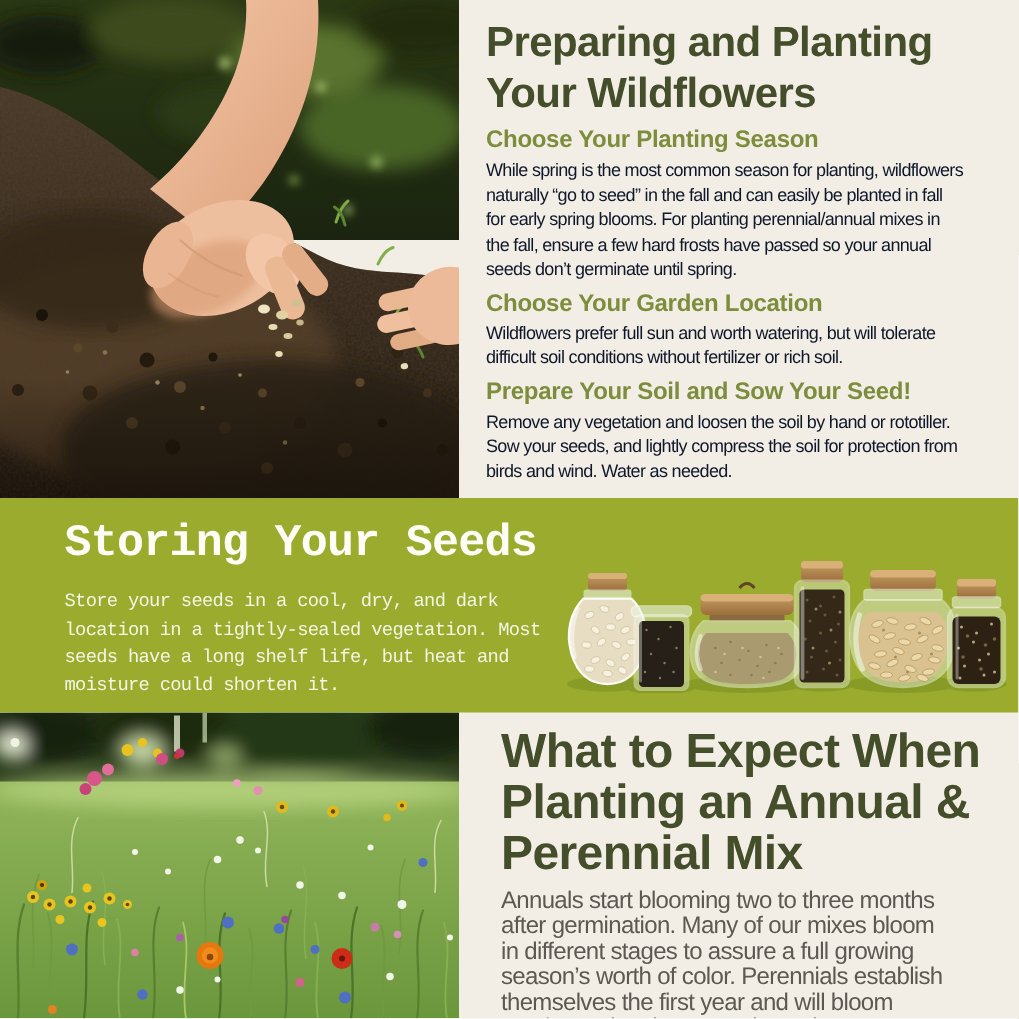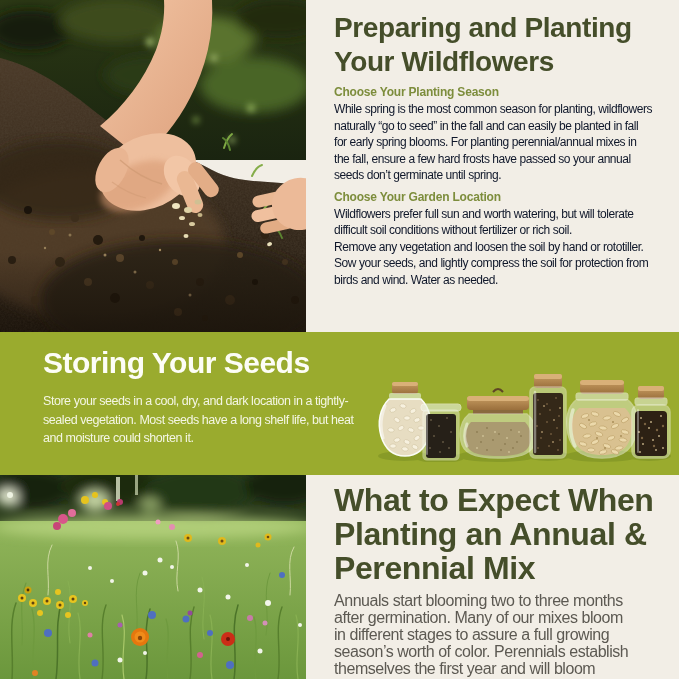--- a/index.html
+++ b/index.html
@@ -6,32 +6,32 @@
   #page{position:relative;width:679px;height:679px;overflow:hidden;
         font-family:"Liberation Sans",sans-serif;background:#f2eee6;}
 
   
   .photo{position:absolute;overflow:hidden;}
   #planting-photo{left:0;top:0;width:306px;height:332px;}
   #meadow-photo{left:0;top:475px;width:306px;height:204px;}
   .photo svg{display:block;width:100%;height:100%;}
 
   
-  #planting-panel{position:absolute;left:306px;top:0;width:373px;height:332px;
+  #planting-panel{position:absolute;left:296px;top:0;width:373px;height:332px;
                   padding:11px 10px 0 28px;box-sizing:border-box;overflow:hidden;}
   h1.big{margin:0;width:334px;font-size:28px;line-height:34px;font-weight:bold;
          letter-spacing:-0.4px;color:#454e2a;}
-  .sub-h{margin:6px 0 2px 0;font-size:12px;font-weight:bold;letter-spacing:-0.2px;
+  .sub-h{margin:6px 0 2px 0;font-size:16px;font-weight:bold;letter-spacing:-0.2px;
          color:#7d8d3c;}
   .sub-b{margin:0;font-size:12px;line-height:16.5px;letter-spacing:-0.45px;color:#0f172a;}
   .w1{width:318px;} .w2{width:334px;}
 
   
   #storing-band{position:absolute;left:0;top:332px;width:679px;height:143px;
-                background:#9aab2e;overflow:hidden;}
+                background:#9aab2e;overflow:hidden;font-family:Liberation Mono, monospace;}
   #storing-title{position:absolute;left:43px;top:14px;margin:0;font-size:30px;
                  font-weight:bold;letter-spacing:-0.5px;color:#fdfdf6;}
   #storing-body{position:absolute;left:43px;top:60px;margin:0;width:322px;
                 font-size:12.5px;line-height:18.5px;letter-spacing:-0.45px;color:#f4f6e4;}
   #seed-jars{position:absolute;left:377px;top:16px;width:294px;height:114px;}
   #seed-jars svg{display:block;width:100%;height:100%;}
 
   
   #expect-panel{position:absolute;left:306px;top:475px;width:373px;height:204px;
                 padding:8px 10px 0 28px;box-sizing:border-box;overflow:hidden;}
@@ -173,20 +173,21 @@
 
     <div>
       <p class="sub-h">Choose Your Planting Season</p>
       <p class="sub-b w1">While spring is the most common season for planting, wildflowers naturally “go to seed” in the fall and can easily be planted in fall for early spring blooms. For planting perennial/annual mixes in the fall, ensure a few hard frosts have passed so your annual seeds don’t germinate until spring.</p>
     </div>
     <div>
       <p class="sub-h">Choose Your Garden Location</p>
       <p class="sub-b w2">Wildflowers prefer full sun and worth watering, but will tolerate difficult soil conditions without fertilizer or rich soil.</p>
     </div>
     <div>
+      <p class="sub-h">Prepare Your Soil and Sow Your Seed!</p>
       <p class="sub-b w2">Remove any vegetation and loosen the soil by hand or rototiller. Sow your seeds, and lightly compress the soil for protection from birds and wind. Water as needed.</p>
     </div>
   </div>
 
   <div id="storing-band">
     <h2 id="storing-title">Storing Your Seeds</h2>
     <p id="storing-body">Store your seeds in a cool, dry, and dark location in a tightly-sealed vegetation. Most seeds have a long shelf life, but heat and moisture could shorten it.</p>
 
     <div id="seed-jars">
       <svg viewBox="0 0 294 114">

